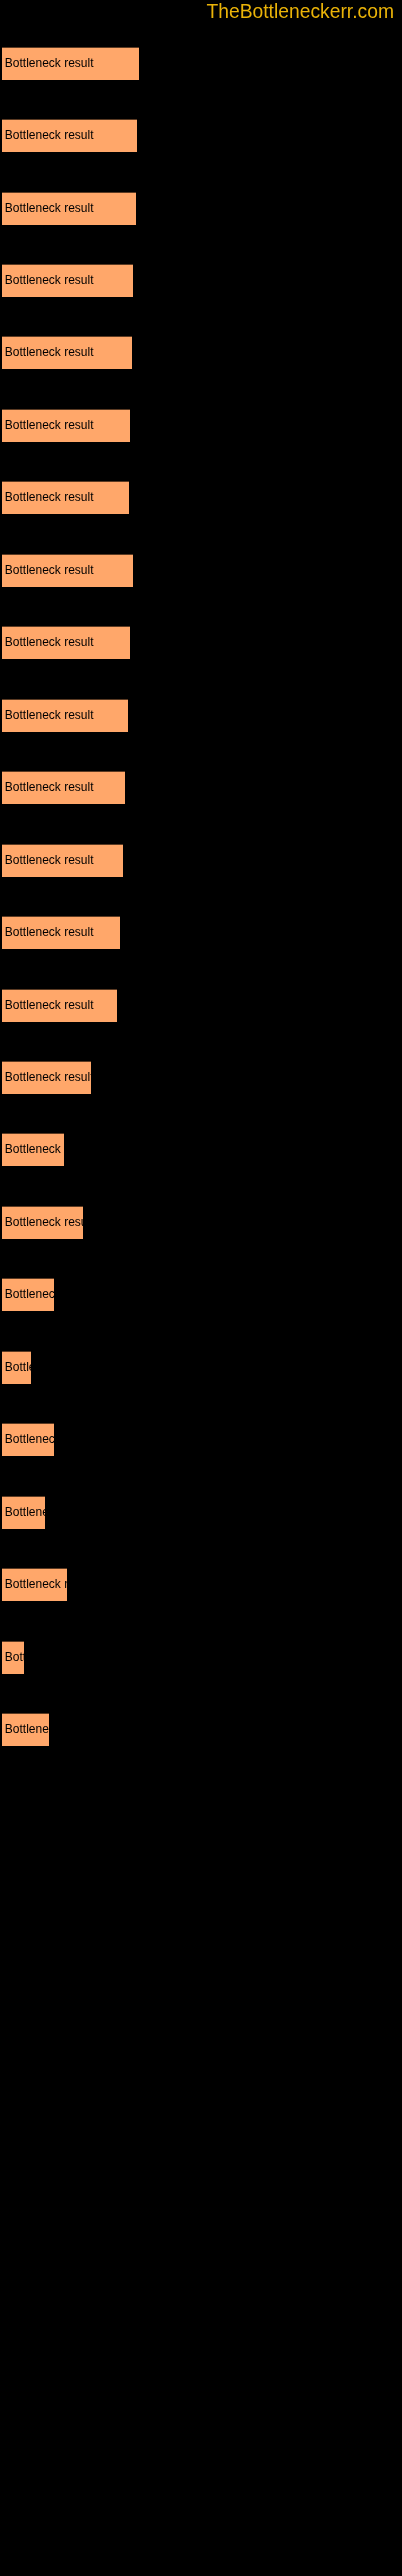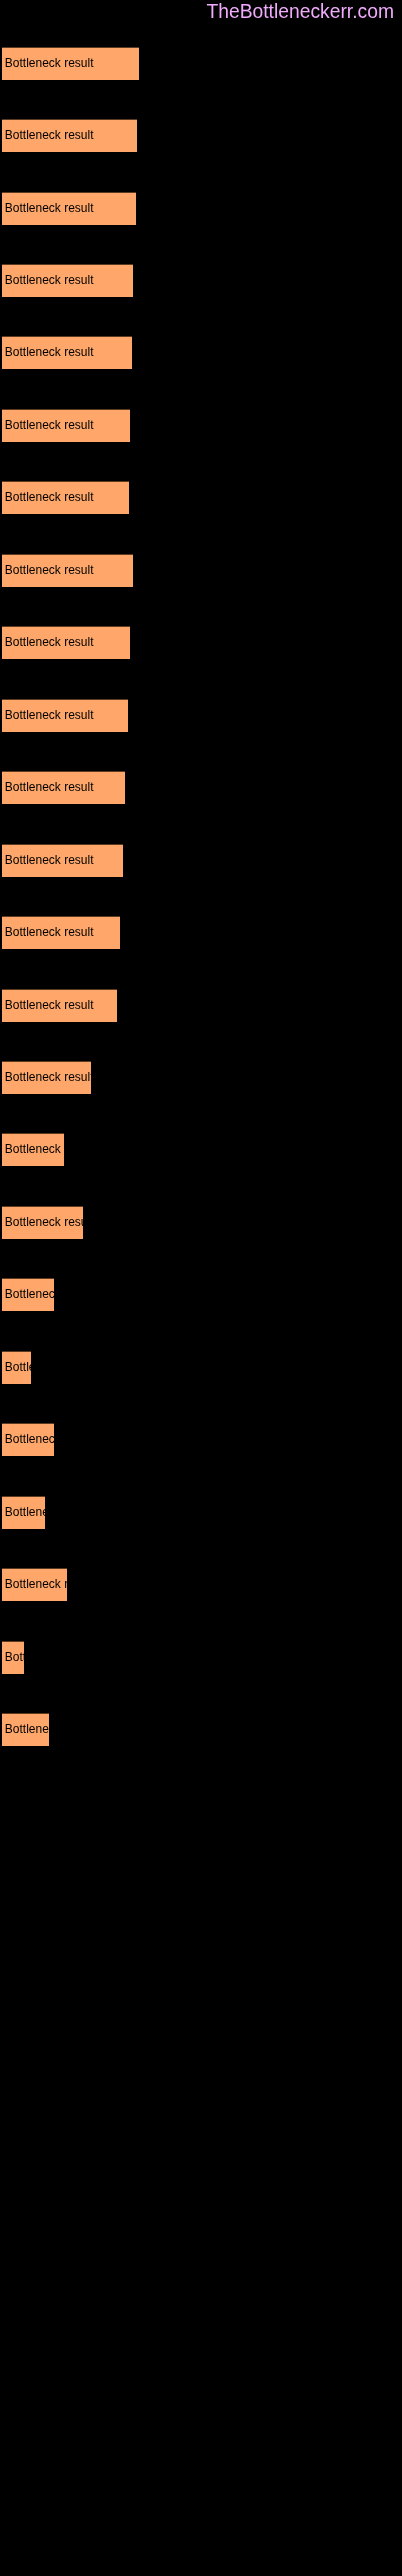--- a/index.html
+++ b/index.html
@@ -24,21 +24,21 @@
   }
   .site-title {
     position: absolute;
     top: 0px;
     left: 0px;
     width: 394px;
     text-align: right;
     font-size: 19.3px;
     line-height: 24px;
     letter-spacing: 0px;
-    color: #f0abfc;
+    color: #eab308;
     font-family: "Liberation Sans", "DejaVu Sans", sans-serif;
     white-space: nowrap;
     user-select: none;
   }
   .chart {
     position: absolute;
     top: 0;
     left: 0;
     width: 403px;
     height: 1771px;

